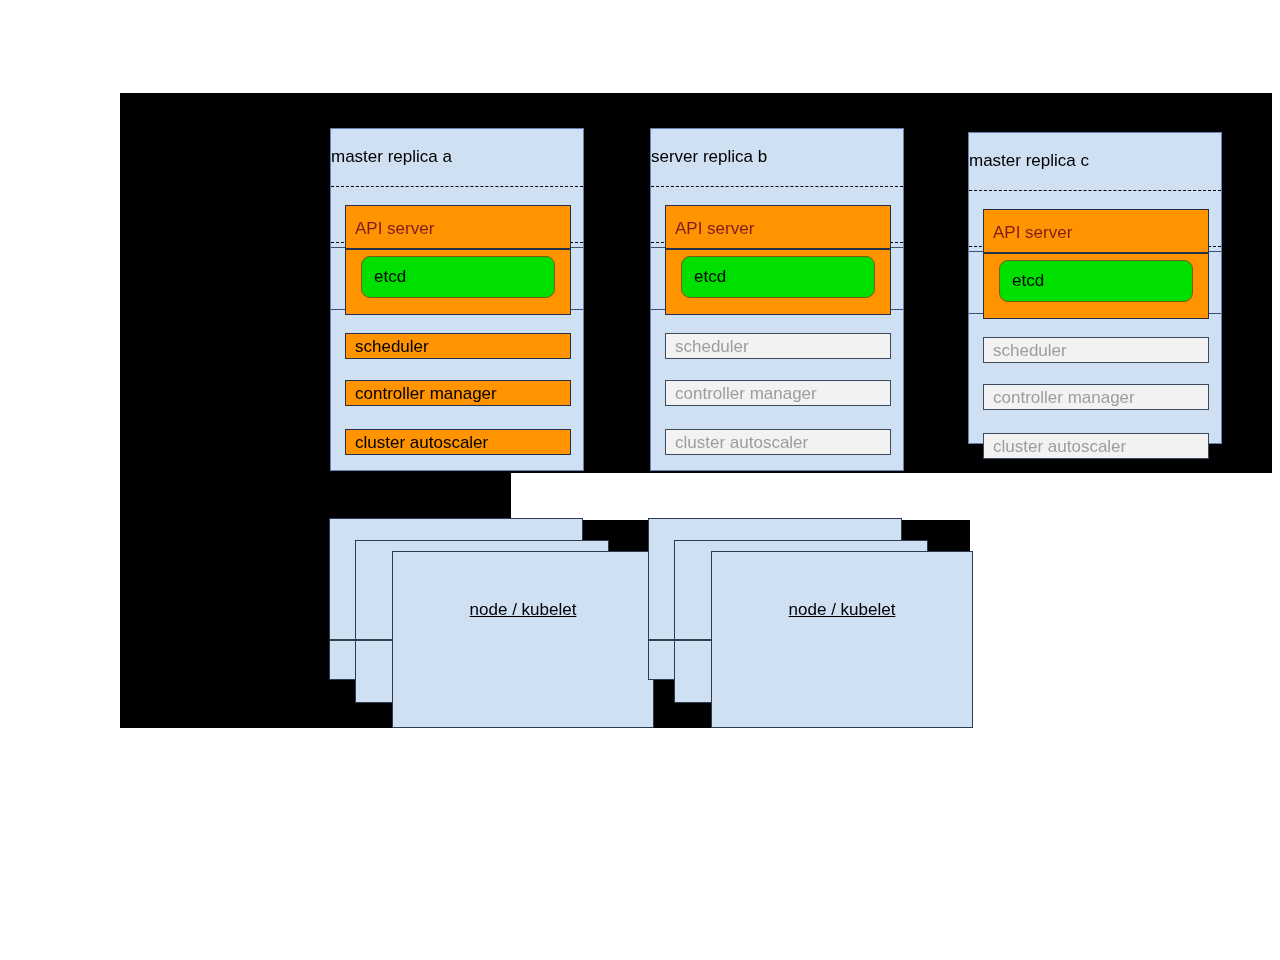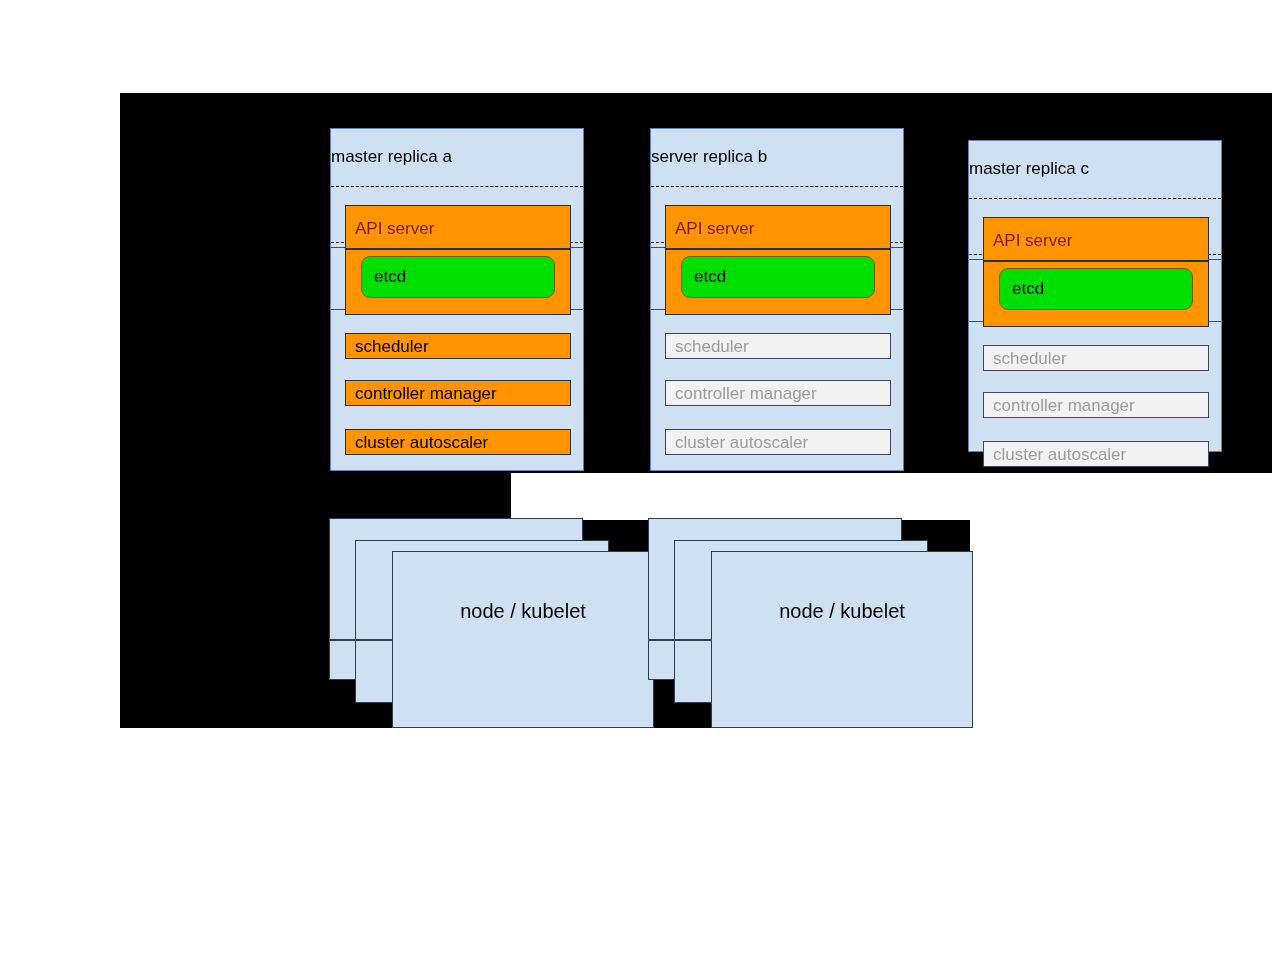--- a/index.html
+++ b/index.html
@@ -117,23 +117,24 @@
     position: absolute;
     background: #cfe0f3;
     border: 1px solid #2d3c52;
     box-sizing: border-box;
   }
   .node-label {
     position: absolute;
     left: 0;
     right: 0;
     text-align: center;
-    font-size: 20px;
-    color: #000000;
-    white-space: nowrap;
+    font-size: 17px;
+    color: #000000;
+    white-space: nowrap;
+    text-decoration: underline;
   }
   .node-divider {
     position: absolute;
     height: 0;
     border-top: 2px solid #33414f;
   }
 </style>
 </head>
 <body>
 
@@ -172,21 +173,21 @@
       <span class="apiserver-label">API server</span>
     </div>
     <div class="etcd-shell" style="left:14px; top:120px; width:226px; height:66px;"></div>
     <div class="etcd-box" style="left:30px; top:127px; width:194px; height:42px;">etcd</div>
 
     <div class="comp inactive" style="left:14px; top:204px; width:226px; height:26px;">scheduler</div>
     <div class="comp inactive" style="left:14px; top:251px; width:226px; height:26px;">controller manager</div>
     <div class="comp inactive" style="left:14px; top:300px; width:226px; height:26px;">cluster autoscaler</div>
   </div>
 
-  <div class="replica-panel" style="left:968px; top:140px; width:254px; height:312px;">
+  <div class="replica-panel" style="left:968px; top:132px; width:254px; height:312px;">
     <div class="replica-title">master replica c</div>
     <div class="rule" style="top:57px;"></div>
     <div class="rule" style="top:113px;"></div>
     <div class="rule solid" style="top:118px;"></div>
     <div class="rule solid" style="top:180px;"></div>
 
     <div class="apiserver-box" style="left:14px; top:76px; width:226px; height:44px;">
       <span class="apiserver-label">API server</span>
     </div>
     <div class="etcd-shell" style="left:14px; top:120px; width:226px; height:66px;"></div>

